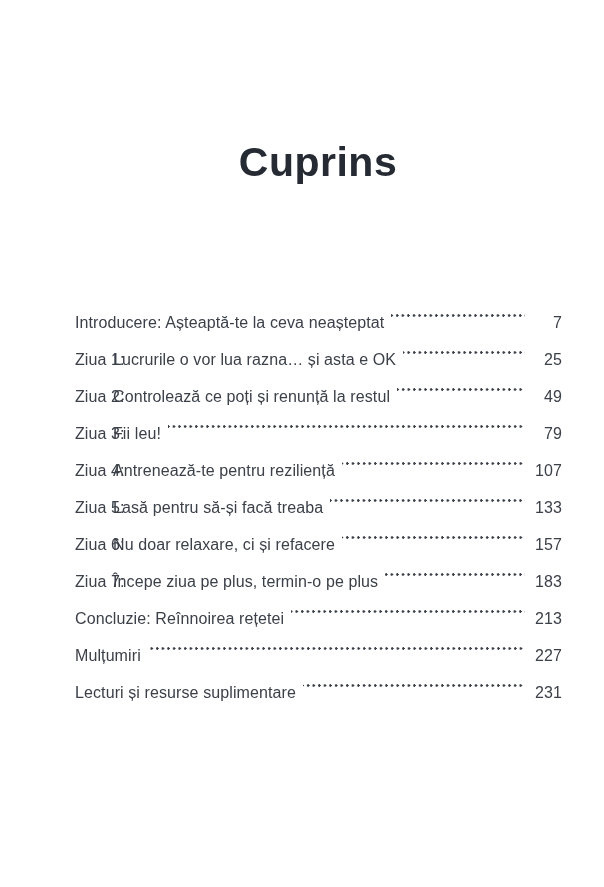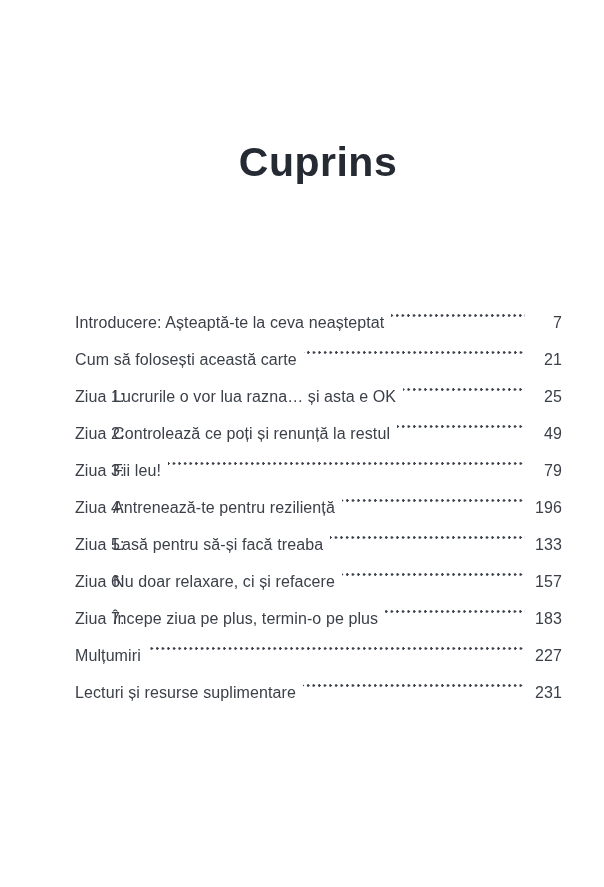--- a/index.html
+++ b/index.html
@@ -81,26 +81,20 @@
 
   <div class="toc">
 
       <div class="toc-row">
 
         <span class="chapter-title">Introducere: Așteaptă-te la ceva neașteptat</span>
         <span class="dot-leader"></span>
         <span class="page-num">7</span>
       </div>
 
-      <div class="toc-row">
-
-        <span class="chapter-title">Cum să folosești această carte</span>
-        <span class="dot-leader"></span>
-        <span class="page-num">21</span>
-      </div>
 
       <div class="toc-row">
         <span class="chapter-label">Ziua 1:</span>
         <span class="chapter-title">Lucrurile o vor lua razna… și asta e OK</span>
         <span class="dot-leader"></span>
         <span class="page-num">25</span>
       </div>
 
       <div class="toc-row">
         <span class="chapter-label">Ziua 2:</span>
@@ -113,21 +107,21 @@
         <span class="chapter-label">Ziua 3:</span>
         <span class="chapter-title">Fii leu!</span>
         <span class="dot-leader"></span>
         <span class="page-num">79</span>
       </div>
 
       <div class="toc-row">
         <span class="chapter-label">Ziua 4:</span>
         <span class="chapter-title">Antrenează-te pentru reziliență</span>
         <span class="dot-leader"></span>
-        <span class="page-num">196</span>
+        <span class="page-num">107</span>
       </div>
 
       <div class="toc-row">
         <span class="chapter-label">Ziua 5:</span>
         <span class="chapter-title">Lasă pentru să-și facă treaba</span>
         <span class="dot-leader"></span>
         <span class="page-num">133</span>
       </div>
 
       <div class="toc-row">
@@ -137,20 +131,26 @@
         <span class="page-num">157</span>
       </div>
 
       <div class="toc-row">
         <span class="chapter-label">Ziua 7:</span>
         <span class="chapter-title">Începe ziua pe plus, termin-o pe plus</span>
         <span class="dot-leader"></span>
         <span class="page-num">183</span>
       </div>
 
+      <div class="toc-row">
+
+        <span class="chapter-title">Concluzie: Reînnoirea rețetei</span>
+        <span class="dot-leader"></span>
+        <span class="page-num">213</span>
+      </div>
 
       <div class="toc-row">
 
         <span class="chapter-title">Mulțumiri</span>
         <span class="dot-leader"></span>
         <span class="page-num">227</span>
       </div>
 
       <div class="toc-row">
 

